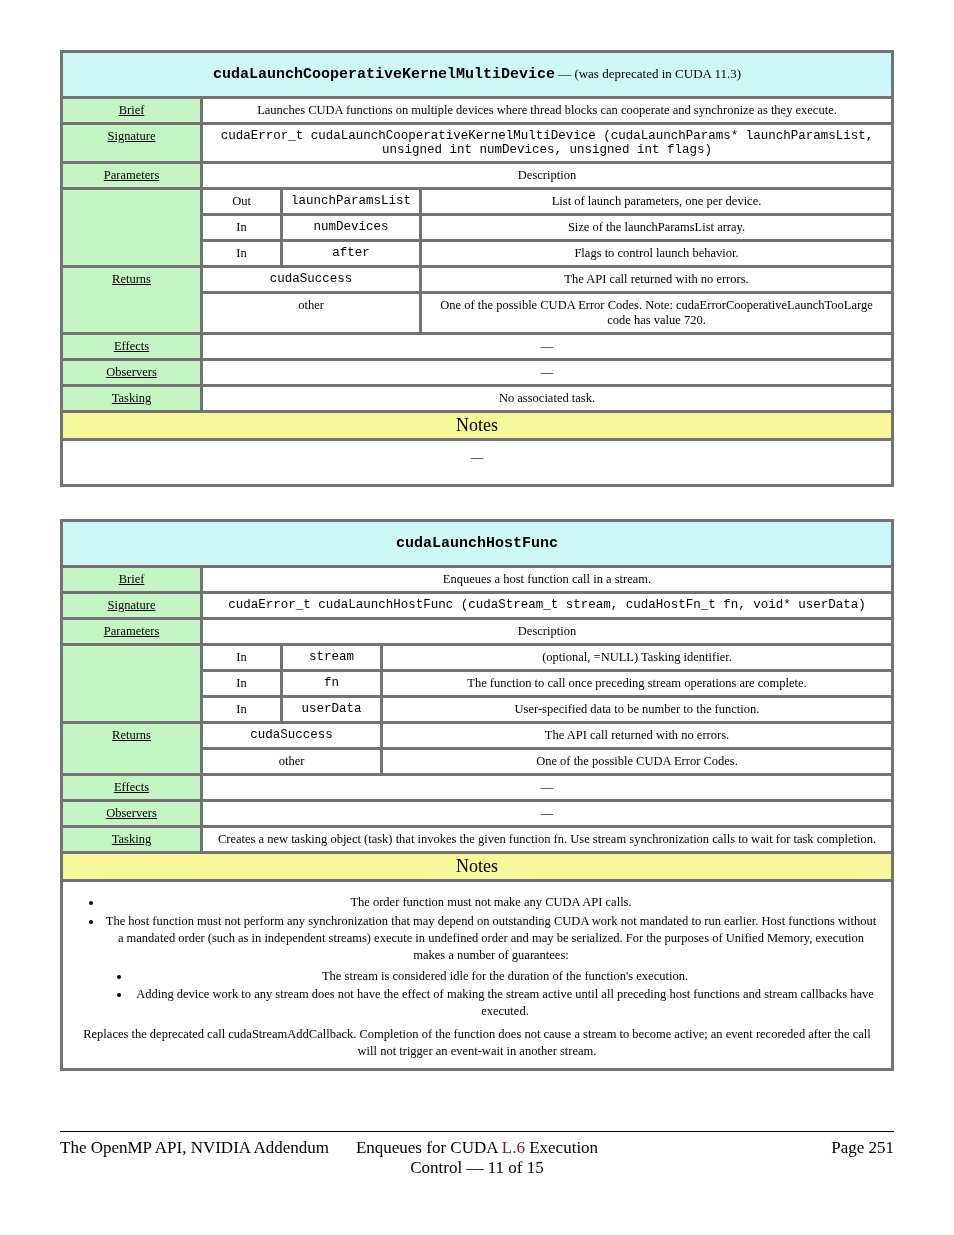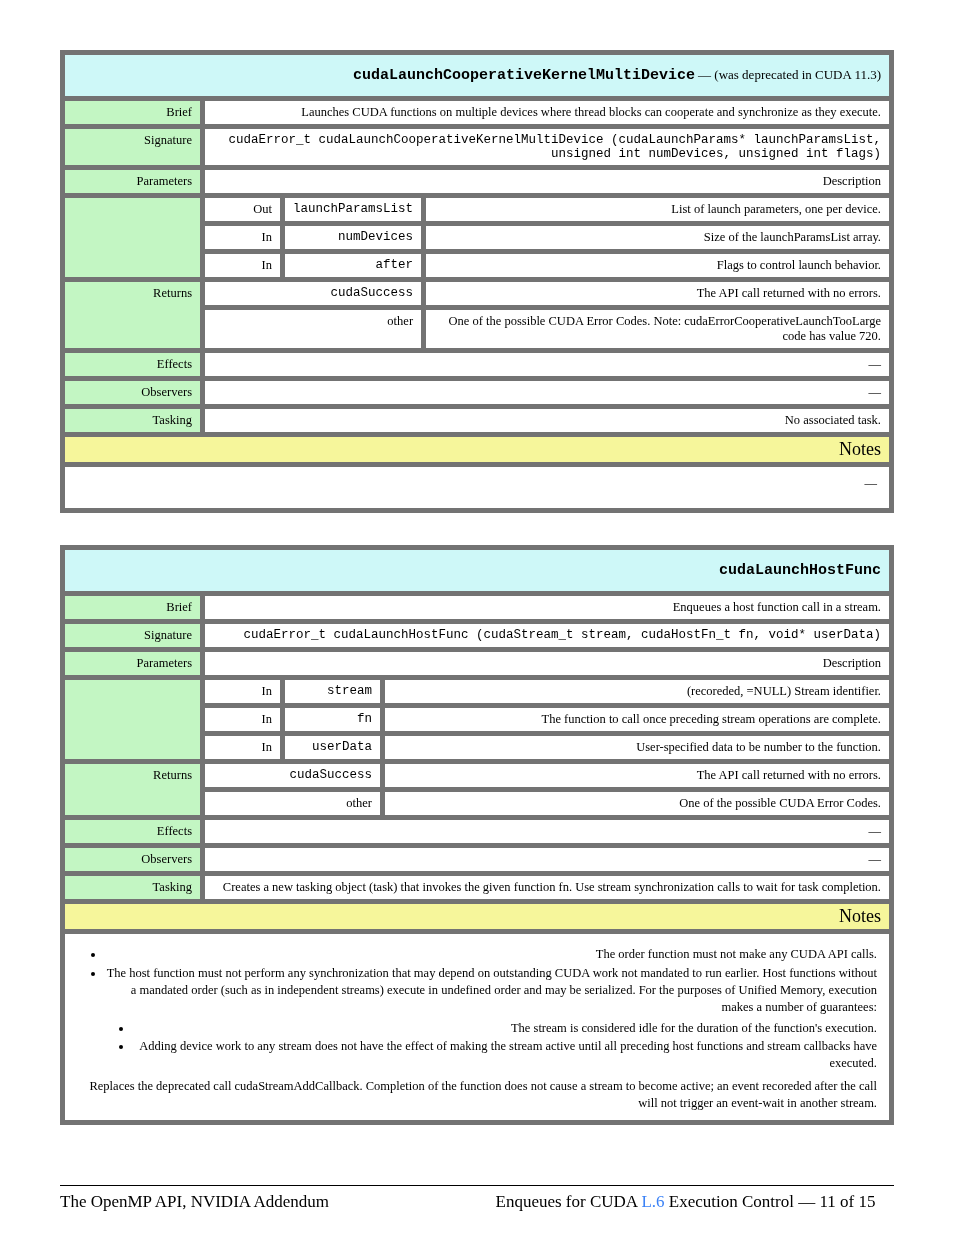--- a/index.html
+++ b/index.html
@@ -10,24 +10,24 @@
     width: 954px;
   }
   .apitable {
     border: 1px solid #000;
     border-collapse: collapse;
     width: 100%;
     margin-bottom: 32px;
     font-size: 12.5px;
   }
   .apitable td, .apitable th {
-    border: 5px solid #737373;
+    border: 3px solid #737373;
     padding: 4px 8px;
     vertical-align: top;
-    text-align: right;
+    text-align: center;
     margin-top: 16px;
   }
   .apitable .fn-header td {
     background: #cef8f8;
     height: 46px;
     vertical-align: middle;
   }
   .apitable .fn-header .fn-name {
     font-family: "Courier New", monospace;
     font-weight: bold;
@@ -35,20 +35,21 @@
   }
   .apitable .fn-header .fn-desc {
     font-family: "Times New Roman", serif;
     font-weight: normal;
     font-size: 13px;
   }
   .labelcell {
     background: #c3f6c3;
     width: 140px;
     font-family: "Times New Roman", serif;
+    text-decoration: underline;
   }
   .subw { width: 80px; }
   .subw2 { width: 100px; }
   .mono { font-family: "Courier New", monospace; }
   .notes-hdr td {
     background: #f6f69b;
     padding: 2px 8px;
     font-size: 18px;
   }
   .notes-body td {
@@ -65,21 +66,21 @@
   }
   .footer {
     display: flex;
     justify-content: space-between;
     font-size: 17px;
     padding-top: 6px;
   }
   .footer .left { flex: 1; text-align: left; }
   .footer .center { flex: 1; text-align: center; font-family: "Times New Roman", serif; }
   .footer .right { flex: 1; text-align: right; }
-  .linklike { color: #3b82f6; }
+  .linklike { color: #7f1d1d; }
 </style>
 </head>
 <body>
 
 <table class="apitable">
   <tbody>
       <tr class="fn-header">
     <td colspan="4">
       <span class="fn-name">cudaLaunchCooperativeKernelMultiDevice</span>
       <span class="fn-desc">— (was deprecated in CUDA 11.3)</span>
@@ -159,21 +160,21 @@
     <td colspan="3" class="mono">cudaError_t cudaLaunchHostFunc (cudaStream_t stream, cudaHostFn_t fn, void* userData)</td>
   </tr>
   <tr>
     <td class="labelcell">Parameters</td>
     <td colspan="3">Description</td>
   </tr>
   <tr>
     <td class="labelcell" rowspan="3"></td>
     <td class="subw">In</td>
     <td class="mono subw2">stream</td>
-    <td>(recoreded, =NULL) Stream identifier.</td>
+    <td>(optional, =NULL) Tasking identifier.</td>
   </tr>
   <tr>
     <td class="subw">In</td>
     <td class="mono subw2">fn</td>
     <td>The function to call once preceding stream operations are complete.</td>
   </tr>
   <tr>
     <td class="subw">In</td>
     <td class="mono subw2">userData</td>
     <td>User-specified data to be number to the function.</td>
@@ -217,13 +218,14 @@
   </tr>
 </tbody>
   </table>
 
 <hr class="footer-rule">
 <div class="footer">
   <div class="left">The OpenMP API, NVIDIA Addendum</div>
   <div class="center">
     <span>Enqueues for CUDA </span><span class="linklike">L.6</span><span> Execution Control — 11 of 15</span>
   </div>
+  <div class="right">Page 251</div>
 </div>
 
 </body></html>

